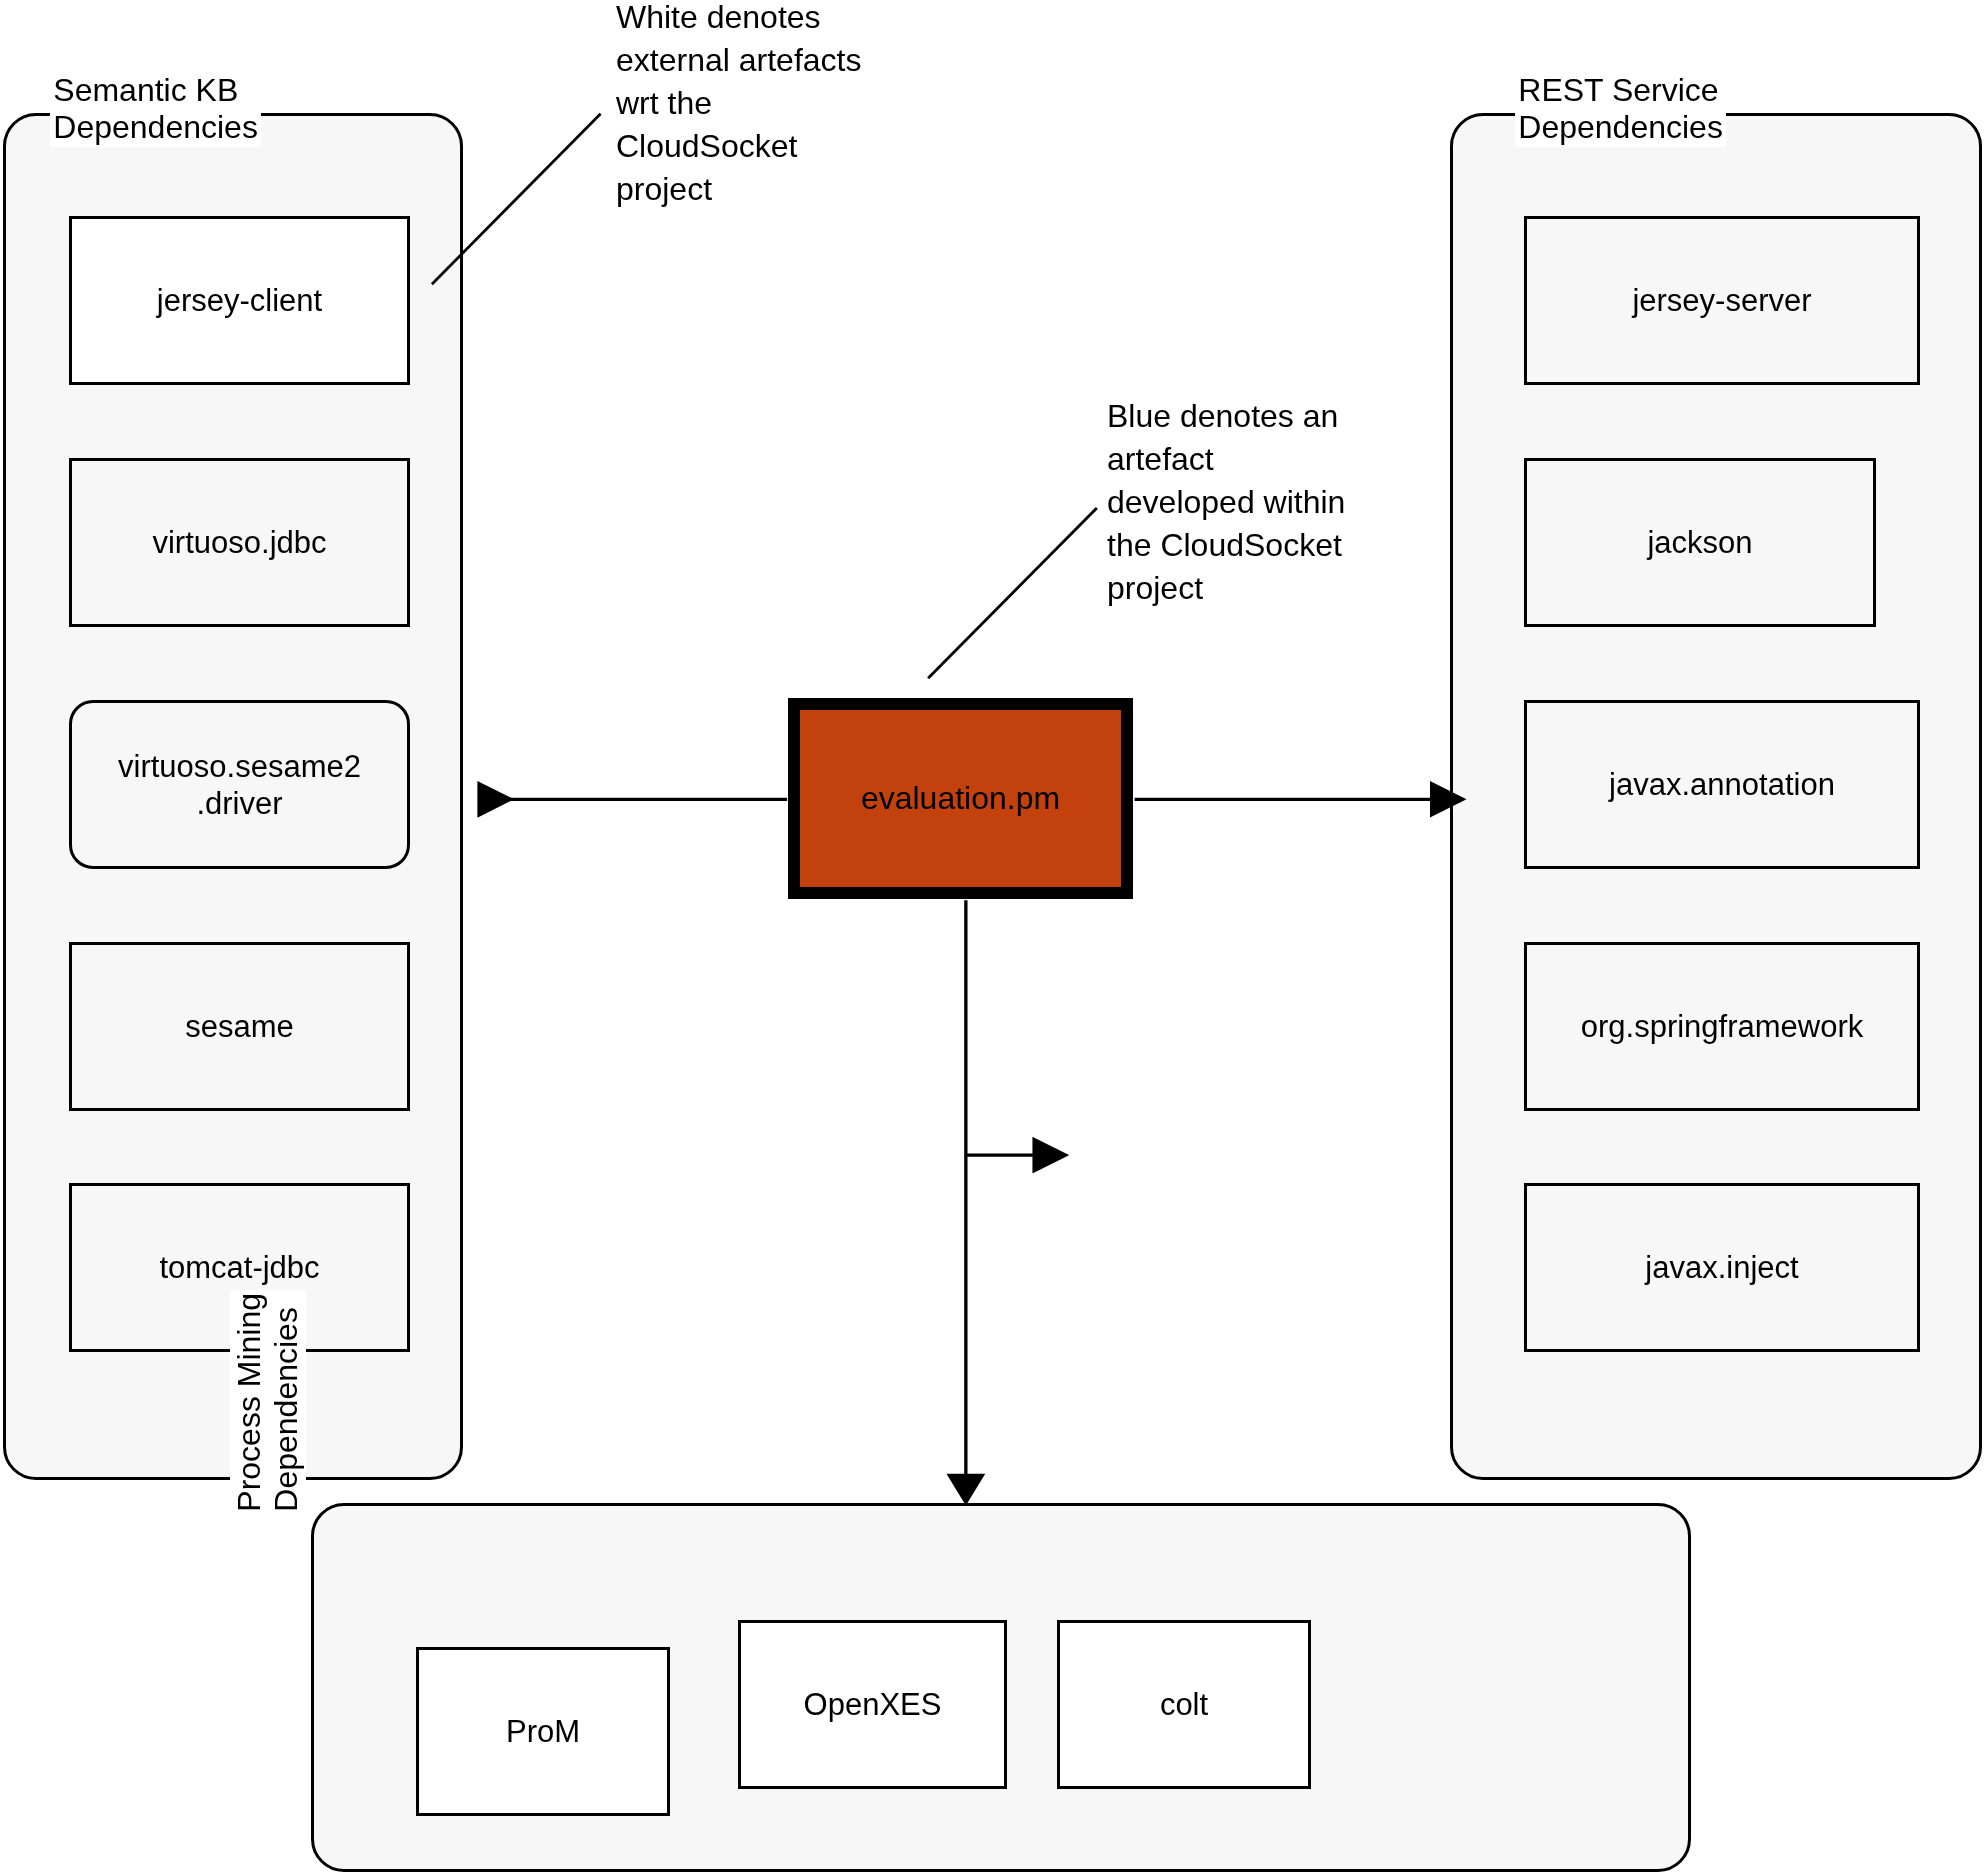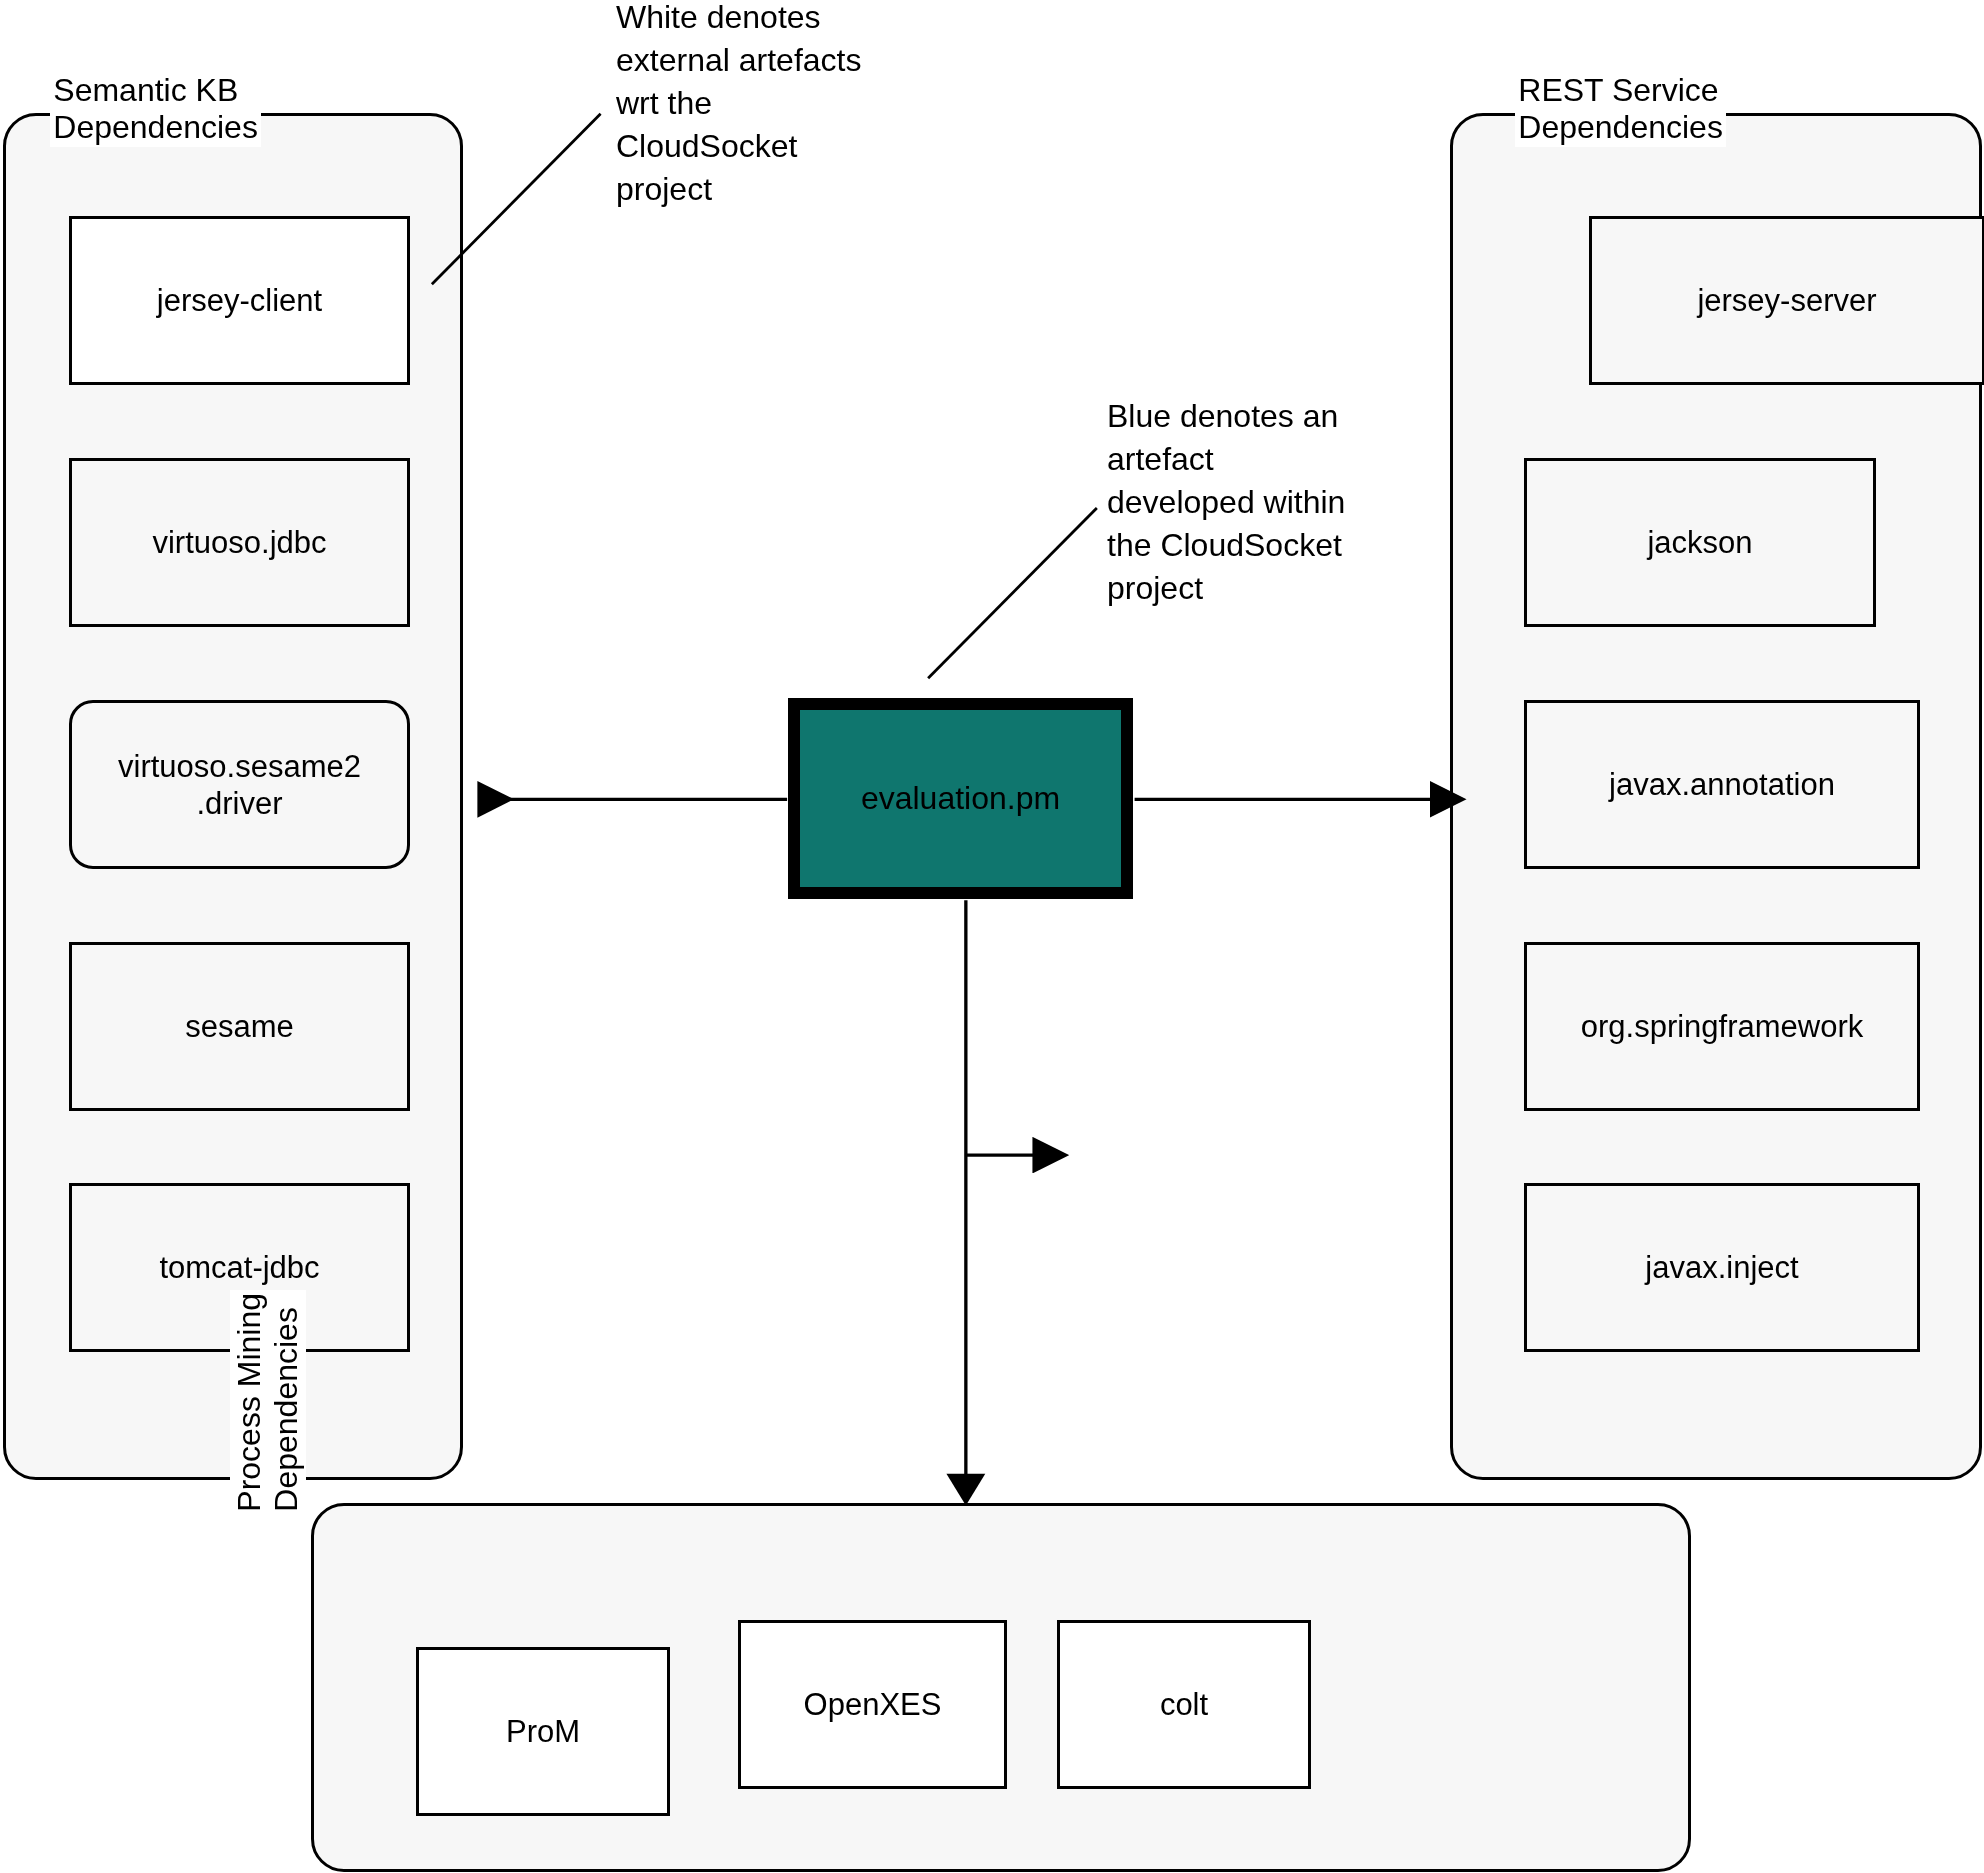--- a/index.html
+++ b/index.html
@@ -49,34 +49,34 @@
     align-items:center;
     justify-content:center;
     text-align:center;
     font-size:31px;
     line-height:37px;
     white-space:pre-line;
     z-index:20;
   }
   .node.white{background:#ffffff;}
   .node.central{
-    background:#0f766e;
+    background:#c2410c;
     border:12.2px solid #000;
     z-index:30;
   }
 
   
   #n-jersey-client {left:69px; top:216px;  width:341px; height:169px;}
   #n-virtuoso-jdbc {left:69px; top:458px;  width:341px; height:169px;}
   #n-virtuoso-ses  {left:69px; top:700px; width:341px; height:169px;border-radius:24px;}
   #n-sesame        {left:69px; top:942px; width:341px; height:169px;}
   #n-tomcat        {left:69px; top:1183px; width:341px; height:169px;}
 
   
-  #n-jersey-server {left:1589px;top:216px;  width:396px; height:169px;}
+  #n-jersey-server {left:1524px;top:216px;  width:396px; height:169px;}
   #n-jackson       {left:1524px;top:458px;  width:352px; height:169px;}
   #n-javax-annot   {left:1524px;top:700px; width:396px; height:169px;}
   #n-springfw      {left:1524px;top:942px; width:396px; height:169px;text-align:center;}
   #n-javax-inject  {left:1524px;top:1183px; width:396px; height:169px;}
 
   
   #n-prom    {left:416px;  top:1647px; width:254px; height:169px;}
   #n-openxes {left:738px; top:1620px; width:269px; height:169px;text-align:right;}
   #n-colt    {left:1057px; top:1620px; width:254px; height:169px;}
   #n-trove4j {left:1380px; top:1620px; width:266px; height:169px;}

